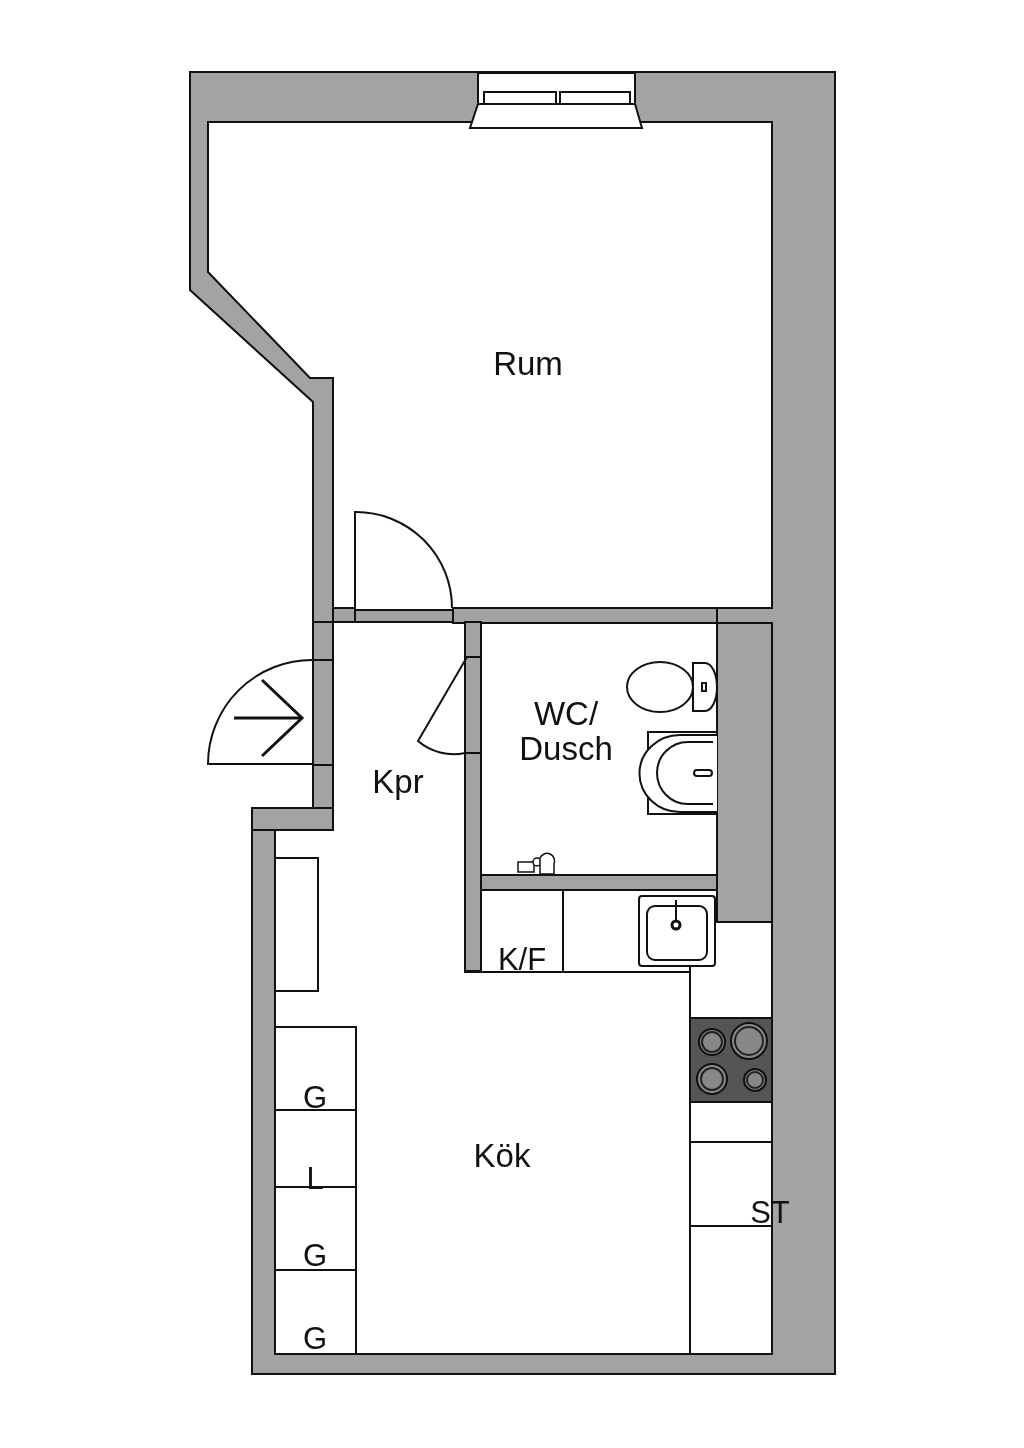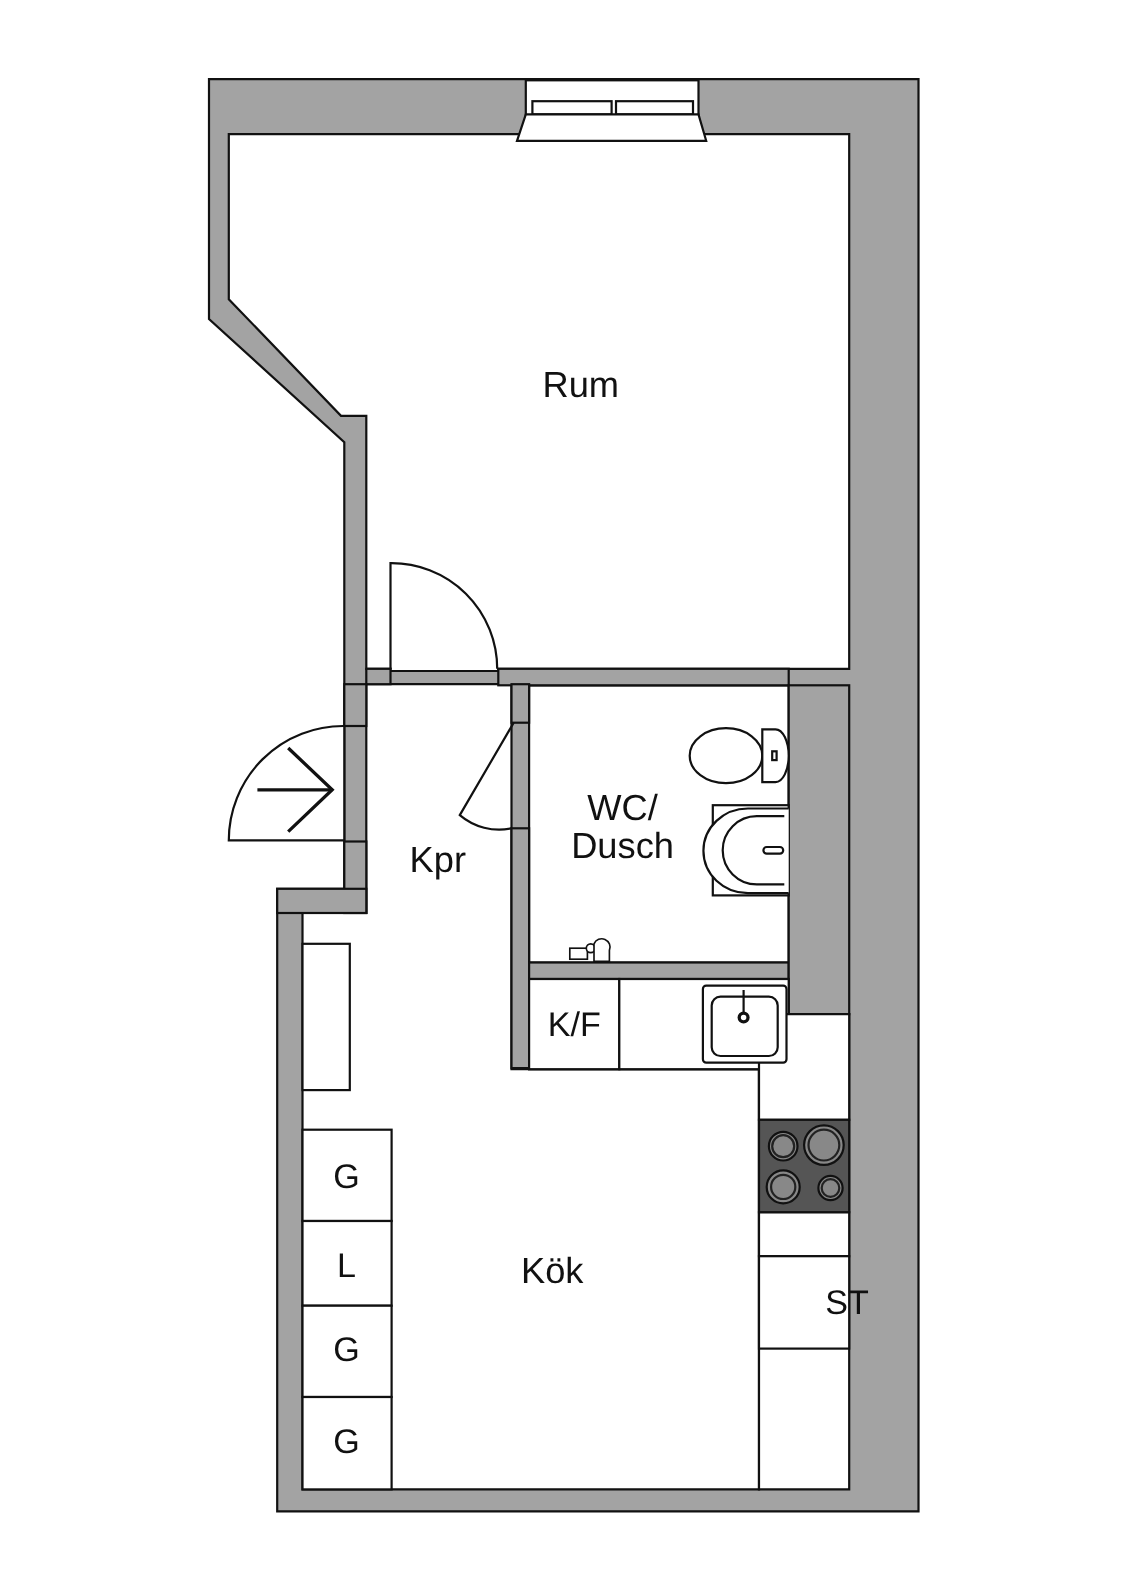--- a/index.html
+++ b/index.html
@@ -1,20 +1,20 @@
 <!DOCTYPE html>
 <html><head>
 <meta charset="utf-8">
 <style>
   html, body { margin:0; padding:0; background:#ffffff; }
   body { width:1024px; height:1448px; position:relative; overflow:hidden; }
   svg { position:absolute; left:0; top:0; }
   .lbl { position:absolute; font-family:"Liberation Sans", sans-serif; color:#111; text-align:center; transform:translate(-50%,-50%); white-space:nowrap; line-height:1.05; }
   .room { font-size:33px; }
-  .fix { font-size:31px; }
+  .fix { font-size:31px;margin-top:28px; }
 </style>
 </head>
 <body>
 
 <svg width="1024" height="1448" viewBox="0 0 1024 1448">
 
   <g fill="#a3a3a3" stroke="#111" stroke-width="2">
 
     <path d="M190,72 H835 V1374 H252 V808 H313 V765 H313 V660 H313 V402 L190,290 Z"></path>
   </g>
@@ -108,23 +108,23 @@
     </g>
     <g fill="none" stroke="#222">
       <circle cx="712" cy="1042" r="10"></circle>
       <circle cx="749" cy="1041" r="14"></circle>
       <circle cx="712" cy="1079" r="11"></circle>
       <circle cx="755" cy="1080" r="8"></circle>
     </g>
   </g>
 </svg>
 
-<div class="lbl room" style="left:528px;top:350px;">Rum</div>
+<div class="lbl room" style="left:528px;top:364px;">Rum</div>
 <div class="lbl room" style="left:398px;top:782px;">Kpr</div>
-<div class="lbl room" style="left:566px;top:752px;">
+<div class="lbl room" style="left:566px;top:732px;">
   <div>WC/</div>
   <div>Dusch</div>
 </div>
 <div class="lbl room" style="left:502px;top:1156px;">Kök</div>
 
 <div class="lbl fix" style="left:522px;top:932px;">K/F</div>
 <div class="lbl fix" style="left:315px;top:1070px;">G</div>
 <div class="lbl fix" style="left:315px;top:1151px;">L</div>
 <div class="lbl fix" style="left:315px;top:1228px;">G</div>
 <div class="lbl fix" style="left:315px;top:1311px;">G</div>

